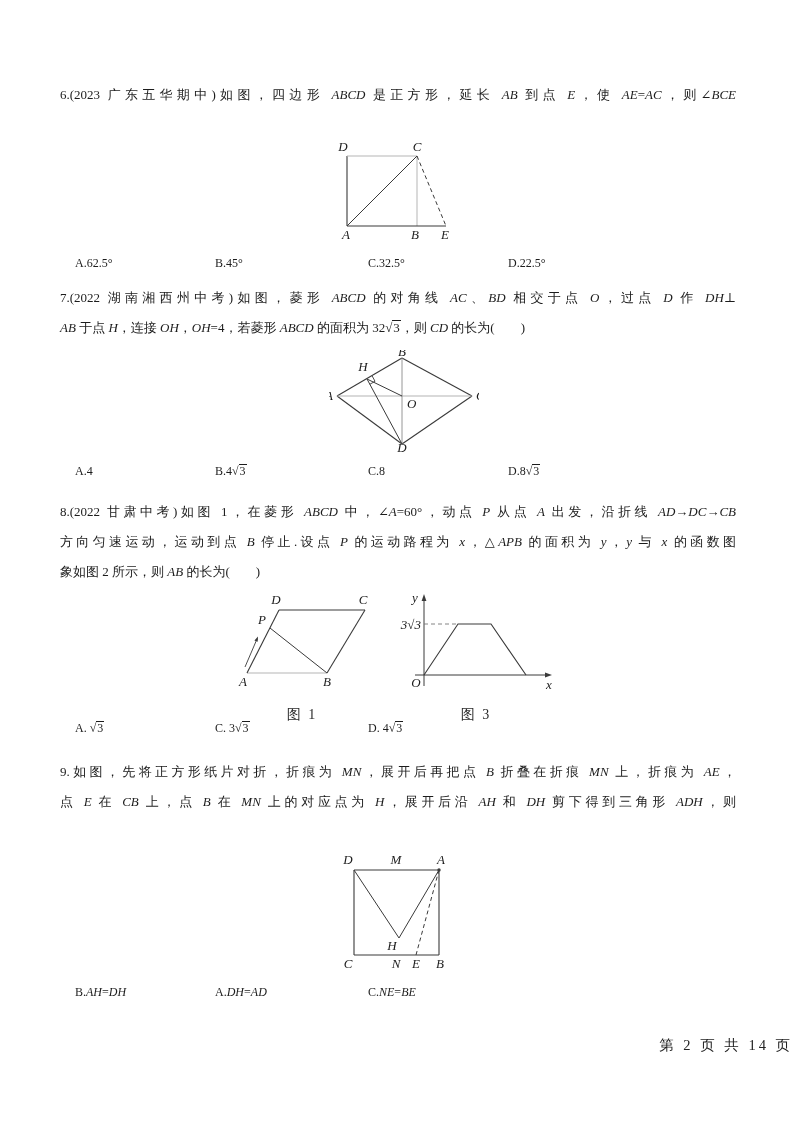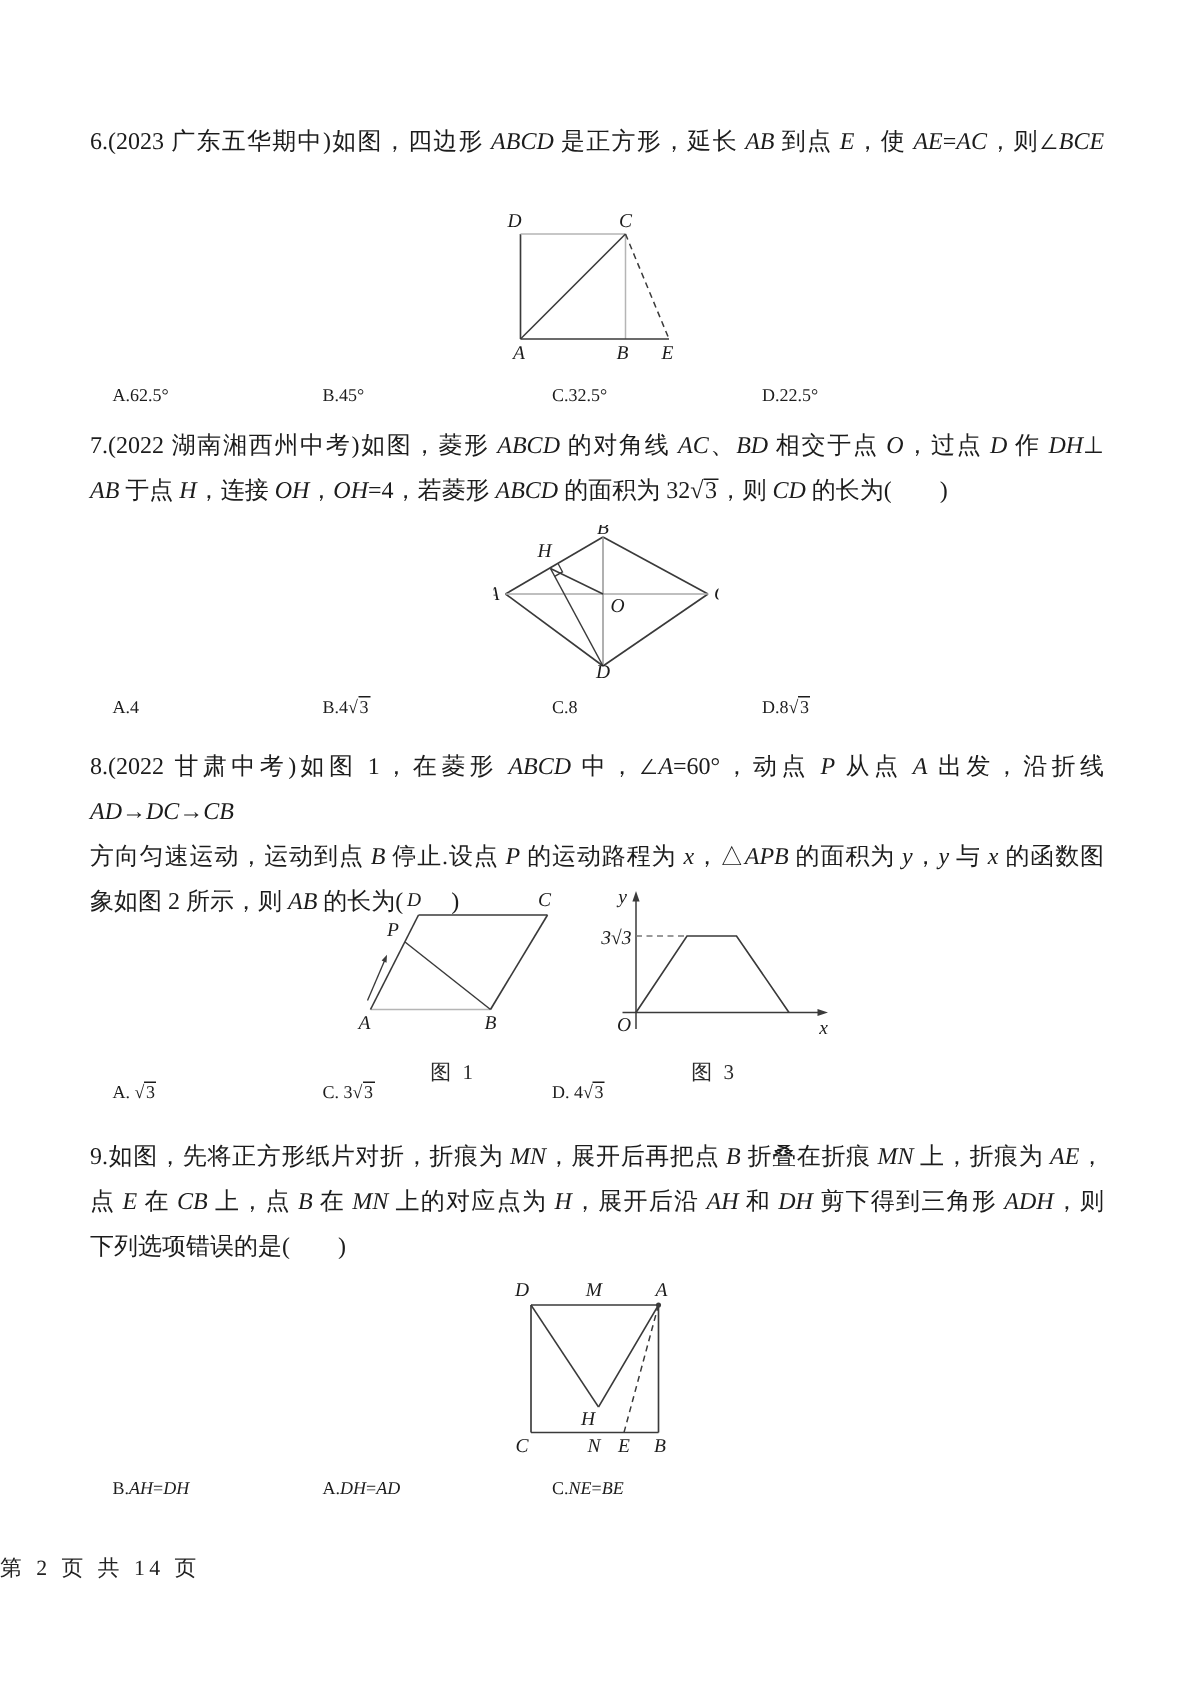--- a/index.html
+++ b/index.html
@@ -2,37 +2,37 @@
 <html><head>
 <meta charset="utf-8">
 <style>
   html,body{margin:0;padding:0;background:#ffffff;}
   .page{
     position:relative;width:793px;height:1122px;background:#ffffff;
     font-family:"Liberation Serif","DejaVu Serif",serif;
     color:#1c1c1c;overflow:hidden;
   }
   .abs{position:absolute;left:60px;width:676px;}
-  .line{font-size:16px;line-height:30px;text-align:justify;white-space:normal;font-family:Liberation Serif, serif;}
+  .line{font-size:13px;line-height:30px;text-align:justify;white-space:normal;}
   .line.jfull{text-align-last:justify;}
   i{font-style:italic;}
   .sqrt{white-space:nowrap;}
   .rad{display:inline-block;border-top:1.2px solid #1c1c1c;padding:0 1px;line-height:1.05;}
   .frac{display:inline-block;vertical-align:-0.55em;text-align:center;font-size:0.68em;line-height:1.15;margin:0 1px;}
   .fn{display:block;border-bottom:1px solid #1c1c1c;padding:0 2px;}
   .fd{display:block;}
   .opts{
     position:absolute;left:60px;width:676px;box-sizing:border-box;padding-left:15px;
     display:grid;grid-template-columns:140px 153px 140px auto;
     font-size:12px;line-height:24px;
   }
   .figwrap{position:absolute;left:0;width:793px;display:flex;justify-content:center;align-items:flex-start;}
   .figcol{display:flex;flex-direction:column;align-items:center;}
   .caption{font-size:14px;color:#2a2a2a;margin-top:4px;letter-spacing:2px;}
-  .footer{position:absolute;left:0;top:1036px;width:793px;text-align:left;font-size:14.5px;color:#222;letter-spacing:3px;}
+  .footer{position:absolute;left:0;top:1036px;width:793px;text-align:right;font-size:14.5px;color:#222;letter-spacing:3px;}
   svg text{font-family:"Liberation Serif","DejaVu Serif",serif;font-size:13px;font-style:italic;fill:#1c1c1c;}
 </style>
 </head>
 <body>
 
 <div class="page">
 
   <section class="abs" style="top:80px">
     <div class="line jfull">6.(2023 广东五华期中)如图，四边形 <i>ABCD</i> 是正方形，延长 <i>AB</i> 到点 <i>E</i>，使 <i>AE</i>=<i>AC</i>，则∠<i>BCE</i></div>
   </section>
@@ -135,21 +135,20 @@
 
   <div class="opts" style="top:716px">
     <div>A. <span class="sqrt">√<span class="rad">3</span></span></div>
     <div>C. 3<span class="sqrt">√<span class="rad">3</span></span></div>
     <div>D. 4<span class="sqrt">√<span class="rad">3</span></span></div>
   </div>
 
   <section class="abs" style="top:757px">
     <div class="line jfull">9.如图，先将正方形纸片对折，折痕为 <i>MN</i>，展开后再把点 <i>B</i> 折叠在折痕 <i>MN</i> 上，折痕为 <i>AE</i>，</div>
     <div class="line jfull">点 <i>E</i> 在 <i>CB</i> 上，点 <i>B</i> 在 <i>MN</i> 上的对应点为 <i>H</i>，展开后沿 <i>AH</i> 和 <i>DH</i> 剪下得到三角形 <i>ADH</i>，则</div>
-    <div class="line">下列选项错误的是(　　)</div>
   </section>
 
   <div class="figwrap" style="top:852px">
     <svg width="125" height="122" viewBox="0 0 125 122">
       <line x1="20" y1="18" x2="105" y2="18" stroke="#3a3a3a" stroke-width="1.1"></line>
       <line x1="105" y1="18" x2="105" y2="103" stroke="#3a3a3a" stroke-width="1.1"></line>
       <line x1="20" y1="103" x2="105" y2="103" stroke="#3a3a3a" stroke-width="1.1"></line>
       <line x1="20" y1="18" x2="20" y2="103" stroke="#3a3a3a" stroke-width="1.1"></line>
       <line x1="20" y1="18" x2="65" y2="86" stroke="#3a3a3a" stroke-width="1"></line>
       <line x1="105" y1="18" x2="65" y2="86" stroke="#3a3a3a" stroke-width="1"></line>

